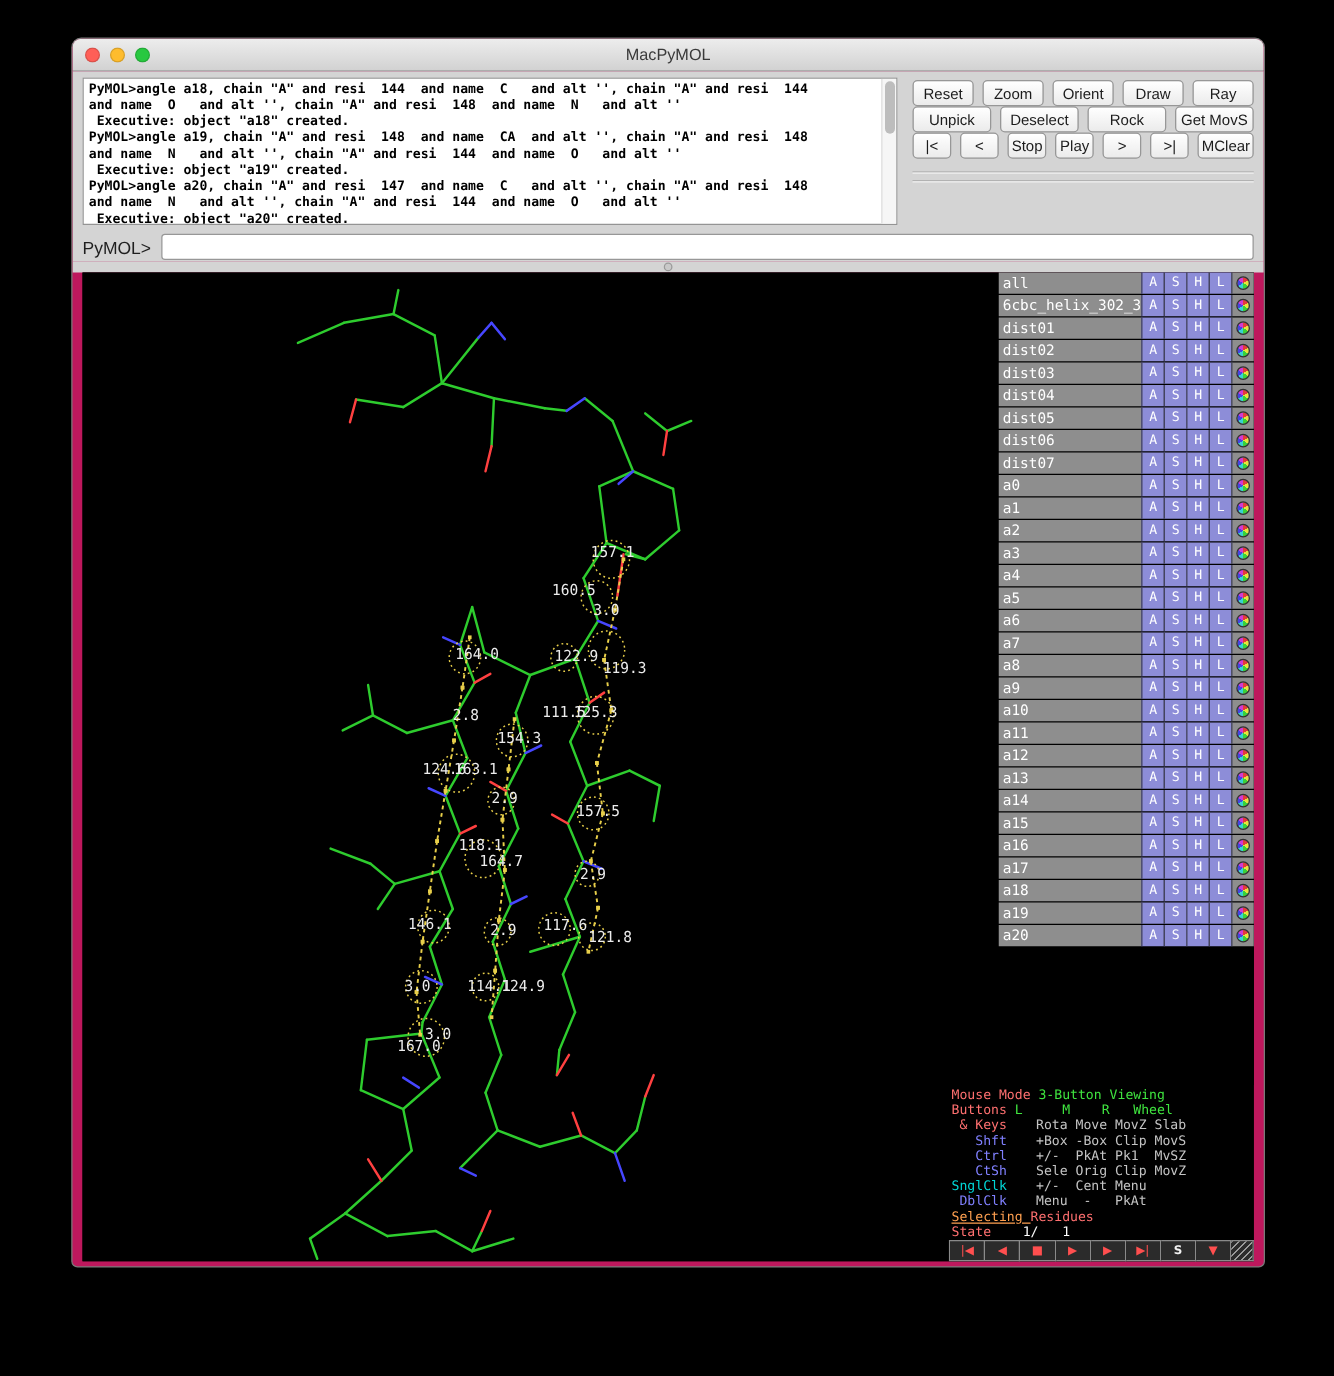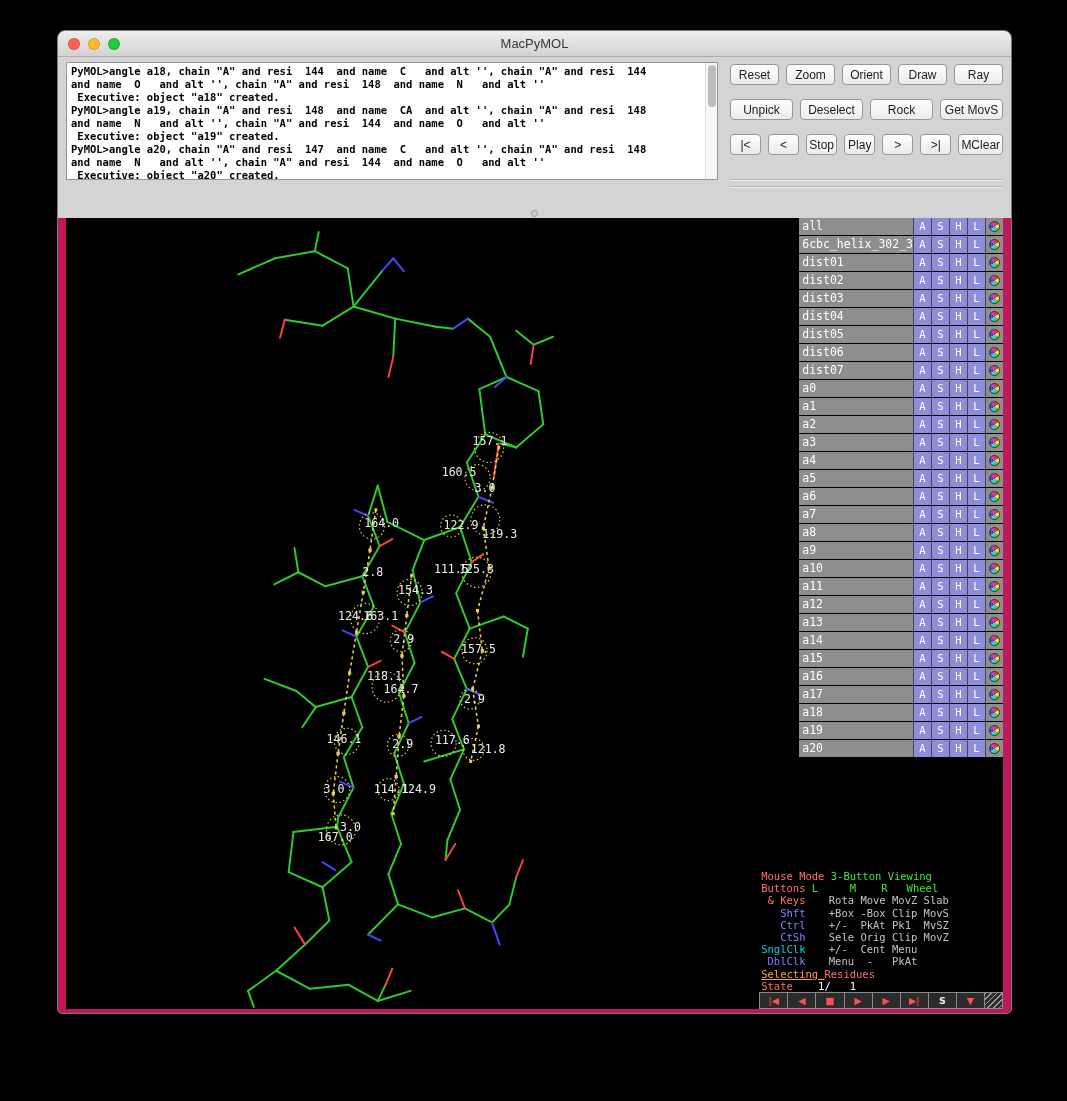--- a/index.html
+++ b/index.html
@@ -29,21 +29,21 @@
   .console {
     width:652px; height:118px; background:#fff; border:1px solid #949494;
     position:relative; overflow:hidden;
   }
   .console pre {
     margin:0; padding:2px 16px 2px 4px; white-space:pre-wrap;
     font:bold 10.5px/13px "DejaVu Sans Mono", monospace; color:#000;
   }
   .sbar { position:absolute; right:0; top:0; bottom:0; width:12px; background:#f6f6f6; border-left:1px solid #ddd; }
   .sthumb { position:absolute; top:2px; left:2px; width:8px; height:42px; background:#bdbdbd; border-radius:4px; }
-  .controls { flex:1; display:flex; flex-direction:column; gap:14px; padding-top:2px; }
+  .controls { flex:1; display:flex; flex-direction:column; gap:0; padding-top:2px; }
   .btnrow { display:flex; gap:7px; }
   .macbtn {
     flex:1; height:21px; background:linear-gradient(#ffffff,#ebebeb);
     border:1px solid #979797; border-radius:4px; font:12px "Liberation Sans", sans-serif;
     color:#1c1c1c; padding:0 2px; box-shadow:inset 0 1px 0 rgba(255,255,255,.7);
     white-space:nowrap; cursor:default;
   }
   .grooves { margin-top:10px; }
   .groove { height:0; border-top:1px solid #b2b2b2; border-bottom:1px solid #efefef; margin-bottom:5px; }
   .promptrow { display:flex; align-items:center; gap:8px; margin-top:7px; }
@@ -158,20 +158,24 @@
             <button class="macbtn">Play</button>
             <button class="macbtn">&gt;</button>
             <button class="macbtn">&gt;|</button>
             <button class="macbtn">MClear</button>
           </div>
         <div class="grooves">
           <div class="groove"></div>
           <div class="groove"></div>
         </div>
       </div>
+    </div>
+    <div class="promptrow">
+      <span class="plabel">PyMOL&gt;</span>
+      <input class="cmdinput" value="" style="">
     </div>
   </div>
 
   <div class="splitter">
     <div class="sdot"></div>
   </div>
 
   <div class="main">
 
     <div class="viewport">

